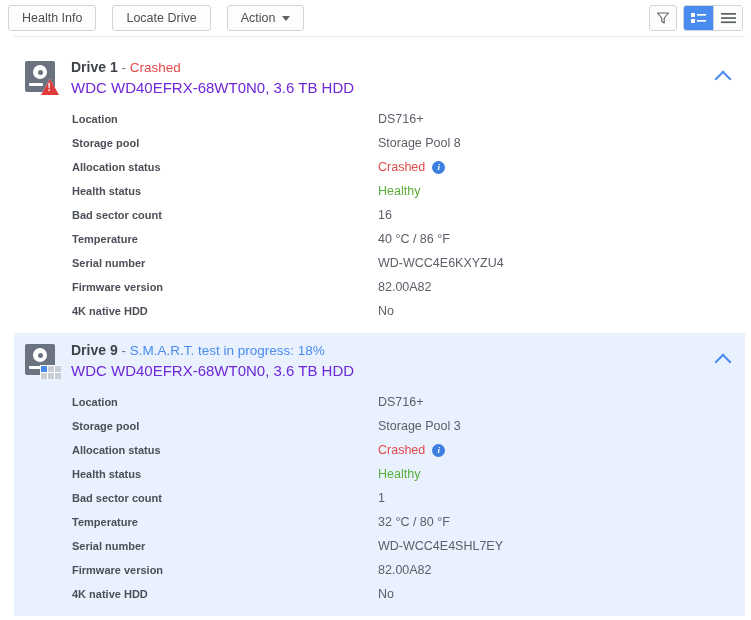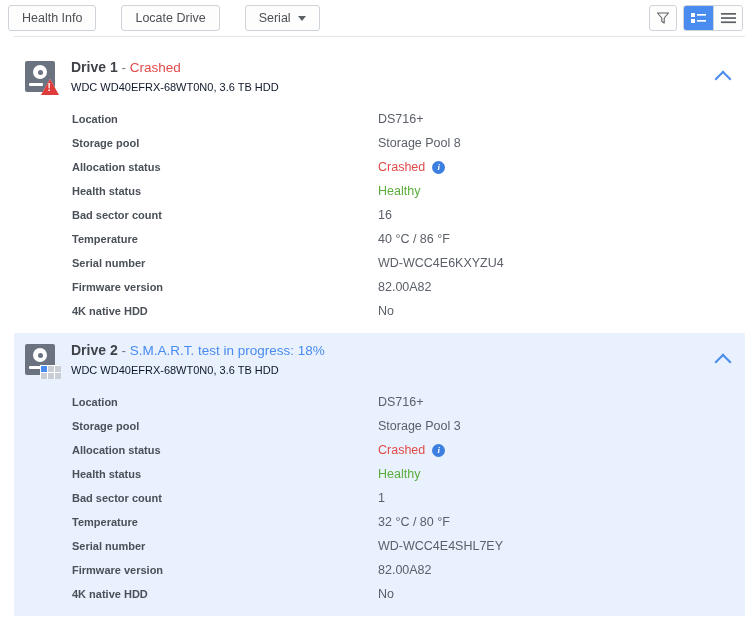--- a/index.html
+++ b/index.html
@@ -17,21 +17,21 @@
     background: #fff;
   }
 
   
   .toolbar {
     position: relative;
     height: 36px;
     padding: 0 8px;
     display: flex;
     align-items: center;
-    gap: 25px;
+    gap: 16px;
   }
   .tb-btn {
     height: 26px;
     padding: 0 13px;
     background: #fdfdfd;
     border: 1px solid #cfd4da;
     border-radius: 3px;
     color: #4c4f53;
     font-size: 12.5px;
     line-height: 24px;
@@ -191,23 +191,23 @@
   }
   .drive-title b {
     font-weight: bold;
     font-size: 14px;
     color: #3f4349;
   }
   .dash { color: #6f757c; font-weight: normal; }
   .status-crashed { color: #e24a4a; }
   .status-progress { color: #4a8bf0; }
   .drive-sub {
-    font-size: 11px;
+    font-size: 15px;
     line-height: 19px;
-    color: #0f172a;
+    color: #6d28d9;
     margin-top: 1px;
     white-space: nowrap;
   }
 
   .chevron {
     position: absolute;
     right: 12px; top: 8px;
     width: 20px; height: 20px;
     cursor: pointer;
   }
@@ -270,21 +270,21 @@
 <div class="app">
 
   <div class="toolbar">
     <div class="tb-btn">
       <span>Health Info</span>
     </div>
     <div class="tb-btn">
       <span>Locate Drive</span>
     </div>
     <div class="tb-btn">
-      <span>Serial</span>
+      <span>Action</span>
       <span class="caret"></span>
     </div>
 
     <div class="tb-right">
       <div class="icon-btn">
         <svg width="14" height="14" viewBox="0 0 14 14">
           <path d="M1.5 2 H12.5 L8.2 7 V12 L5.8 10.6 V7 Z" fill="none" stroke="#5c6063" stroke-width="1.1" stroke-linejoin="round"></path>
         </svg>
       </div>
       <div class="seg">
@@ -382,21 +382,21 @@
             <i class="on"></i>
               <i></i>
               <i></i>
               <i></i>
               <i></i>
               <i></i>
           </div>
         </div>
         <div class="head-text">
           <div class="drive-title">
-            <b>Drive 2</b><span class="dash"> - </span><span class="status-progress">S.M.A.R.T. test in progress: 18%</span>
+            <b>Drive 9</b><span class="dash"> - </span><span class="status-progress">S.M.A.R.T. test in progress: 18%</span>
           </div>
           <div class="drive-sub">WDC WD40EFRX-68WT0N0, 3.6 TB HDD</div>
         </div>
         <div class="chevron"></div>
       </div>
 
       <div class="detail">
         <div class="d-row">
           <div class="d-label">Location</div>
           <div class="d-value">DS716+</div>

